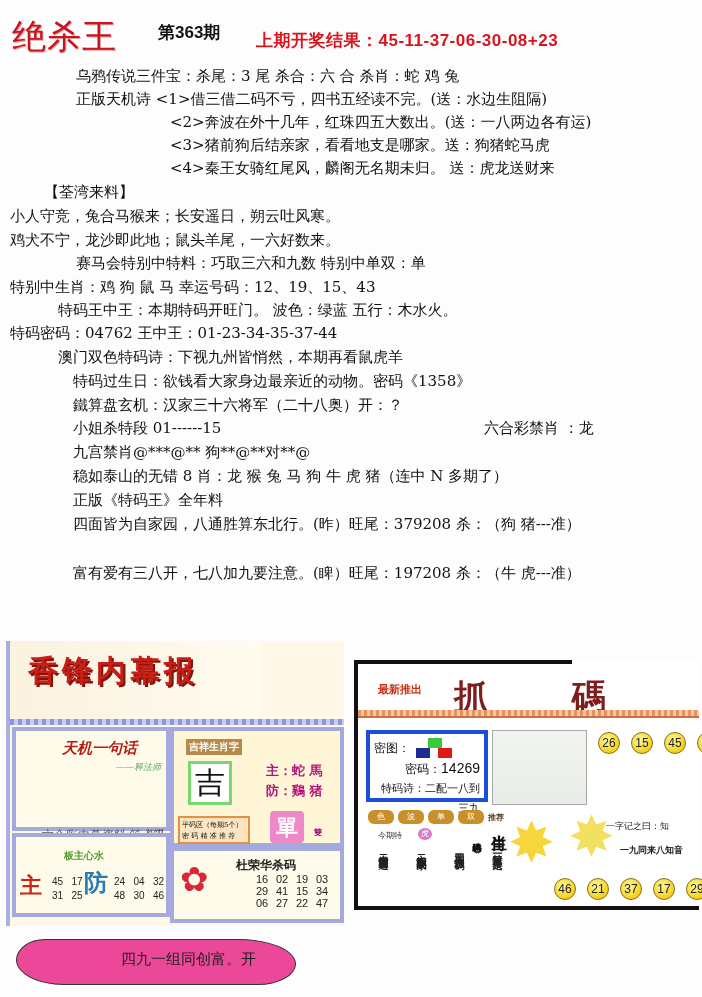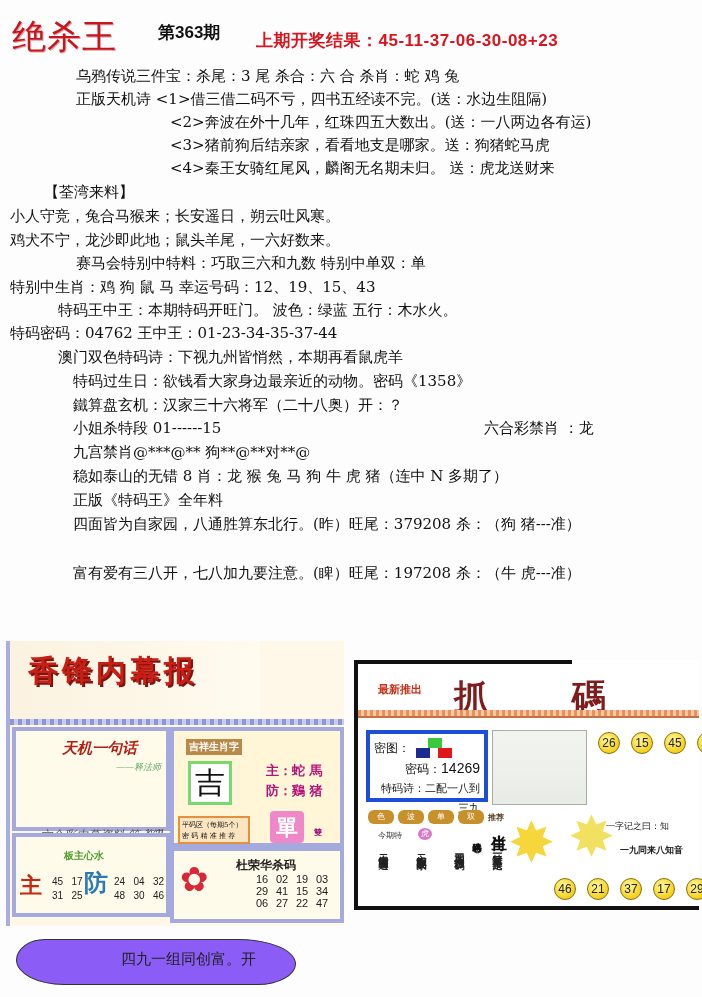--- a/index.html
+++ b/index.html
@@ -58,21 +58,21 @@
   .tab { width:26px; height:14px; background:#c8902a; border-radius:6px; font-size:8px; color:#fff; text-align:center; line-height:14px; }
   .tab-last { background:transparent; color:#5a4020; font-weight:bold; width:auto; }
   .jin { position:absolute; left:20px; top:170px; font-size:8px; color:#333; }
   .jin-dot { position:absolute; left:60px; top:168px; width:14px; height:12px; background:#d878c8; border-radius:50%; font-size:8px; color:#fff; text-align:center; }
   .vcols { position:absolute; left:18px; top:186px; display:flex; gap:24px; }
   .vcol { writing-mode:vertical-rl; font-size:10px; font-weight:bold; color:#222; letter-spacing:1px; }
   .sx { position:absolute; left:130px; top:162px; font-size:16px; font-weight:bold; writing-mode:vertical-rl; }
   .sx-sub { position:absolute; left:112px; top:176px; writing-mode:vertical-rl; font-size:9px; font-weight:bold; }
   .star { position:absolute; font-size:56px; color:#f6d63a; }
   .yz { position:absolute; font-size:9px; color:#222; }
-  .cloud { left:16px; top:939px; width:280px; height:46px; border:1.5px solid #333; border-radius:30px 60px 40px 50px / 22px 26px 22px 26px; background:#8b5cf6; }
+  .cloud { left:16px; top:939px; width:280px; height:46px; border:1.5px solid #333; border-radius:30px 60px 40px 50px / 22px 26px 22px 26px; background:#ec4899; }
   .cloud-text { position:absolute; left:104px; top:10px; font-size:15px; color:#222; }
 </style>
 </head>
 <body>
 
 <div class="abs title">绝杀王</div>
 <div class="abs issue">第363期</div>
 <div class="abs result"><span>上期开奖结果：</span><span>45-11-37-06-30-08+23</span></div>
 
 <div class="abs line" style="left:76px;top:65px;">乌鸦传说三件宝：杀尾：3 尾  杀合：六 合  杀肖：蛇 鸡 兔</div>

